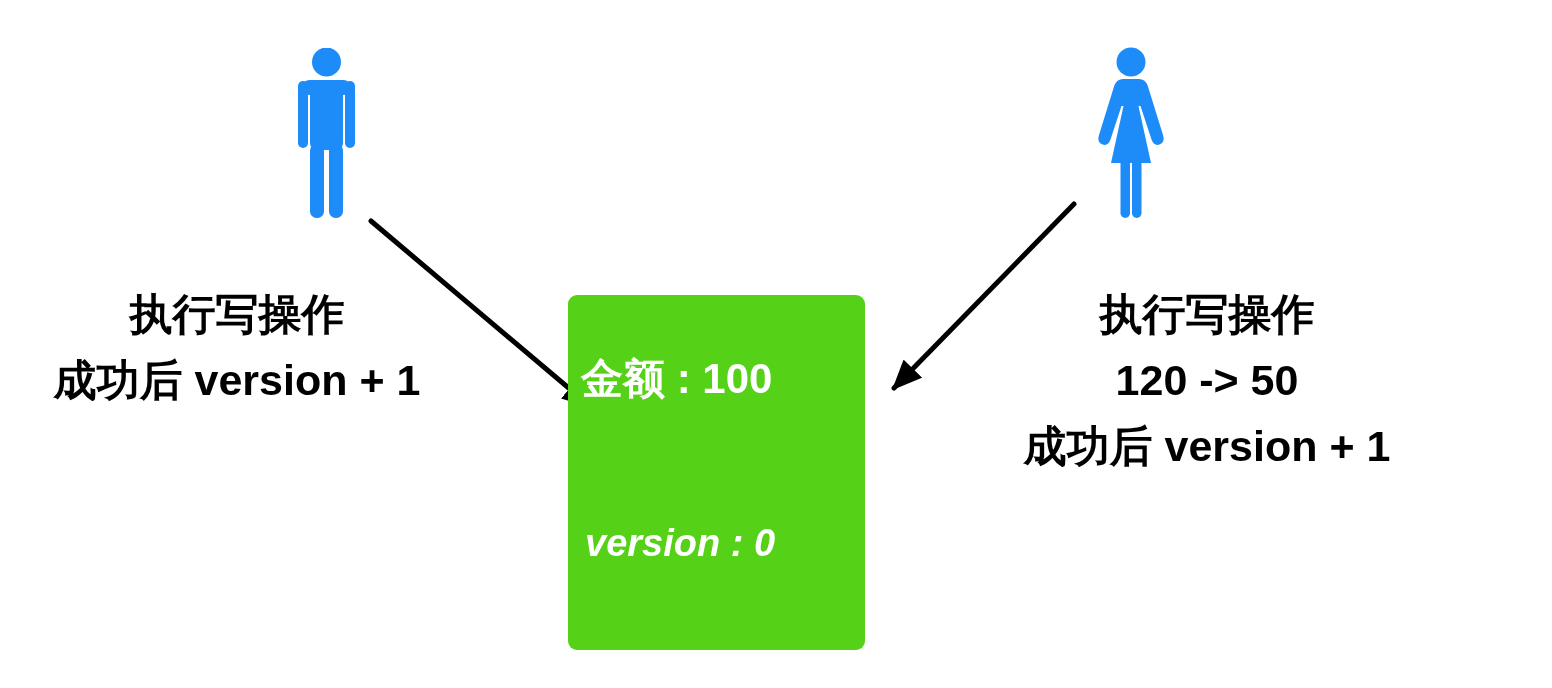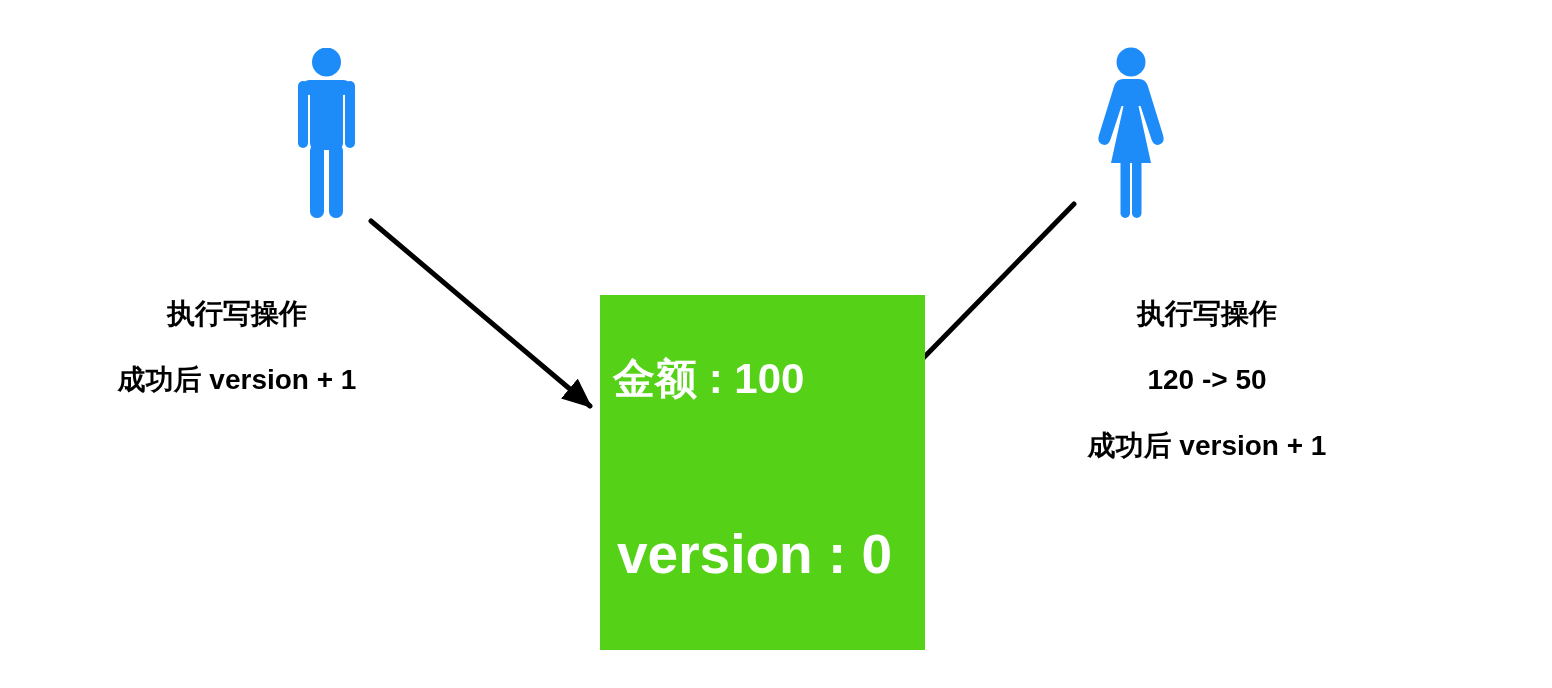--- a/index.html
+++ b/index.html
@@ -24,41 +24,42 @@
   .arrows-layer {
     position: absolute;
     left: 0; top: 0;
     width: 1552px; height: 688px;
     pointer-events: none;
   }
 
   
   .record-box {
     position: absolute;
-    left: 600px; top: 295px;
-    width: 325px; height: 355px;
+    left: 568px; top: 295px;
+    width: 297px; height: 355px;
     background: #55d117;
+    border-radius: 9px;
   }
   .record-line {
     position: absolute;
     color: #ffffff;
     font-weight: 700;
     white-space: nowrap;
   }
   .record-line.amount  { left: 13px; top: 56px;  font-size: 42px; }
-  .record-line.version { left: 17px; top: 227px; font-size: 55px; }
+  .record-line.version { left: 17px; top: 227px; font-size: 38px; font-style: italic; }
 
   
   .note {
     position: absolute;
     top: 281px;
     width: 424px;
     text-align: center;
     color: #000000;
-    font-size: 28px;
+    font-size: 43px;
     font-weight: 700;
     line-height: 66px;
     white-space: nowrap;
   }
   .note.left  { left: 25px; }
   .note.right { left: 995px; }
 </style>
 </head>
 <body>
 

